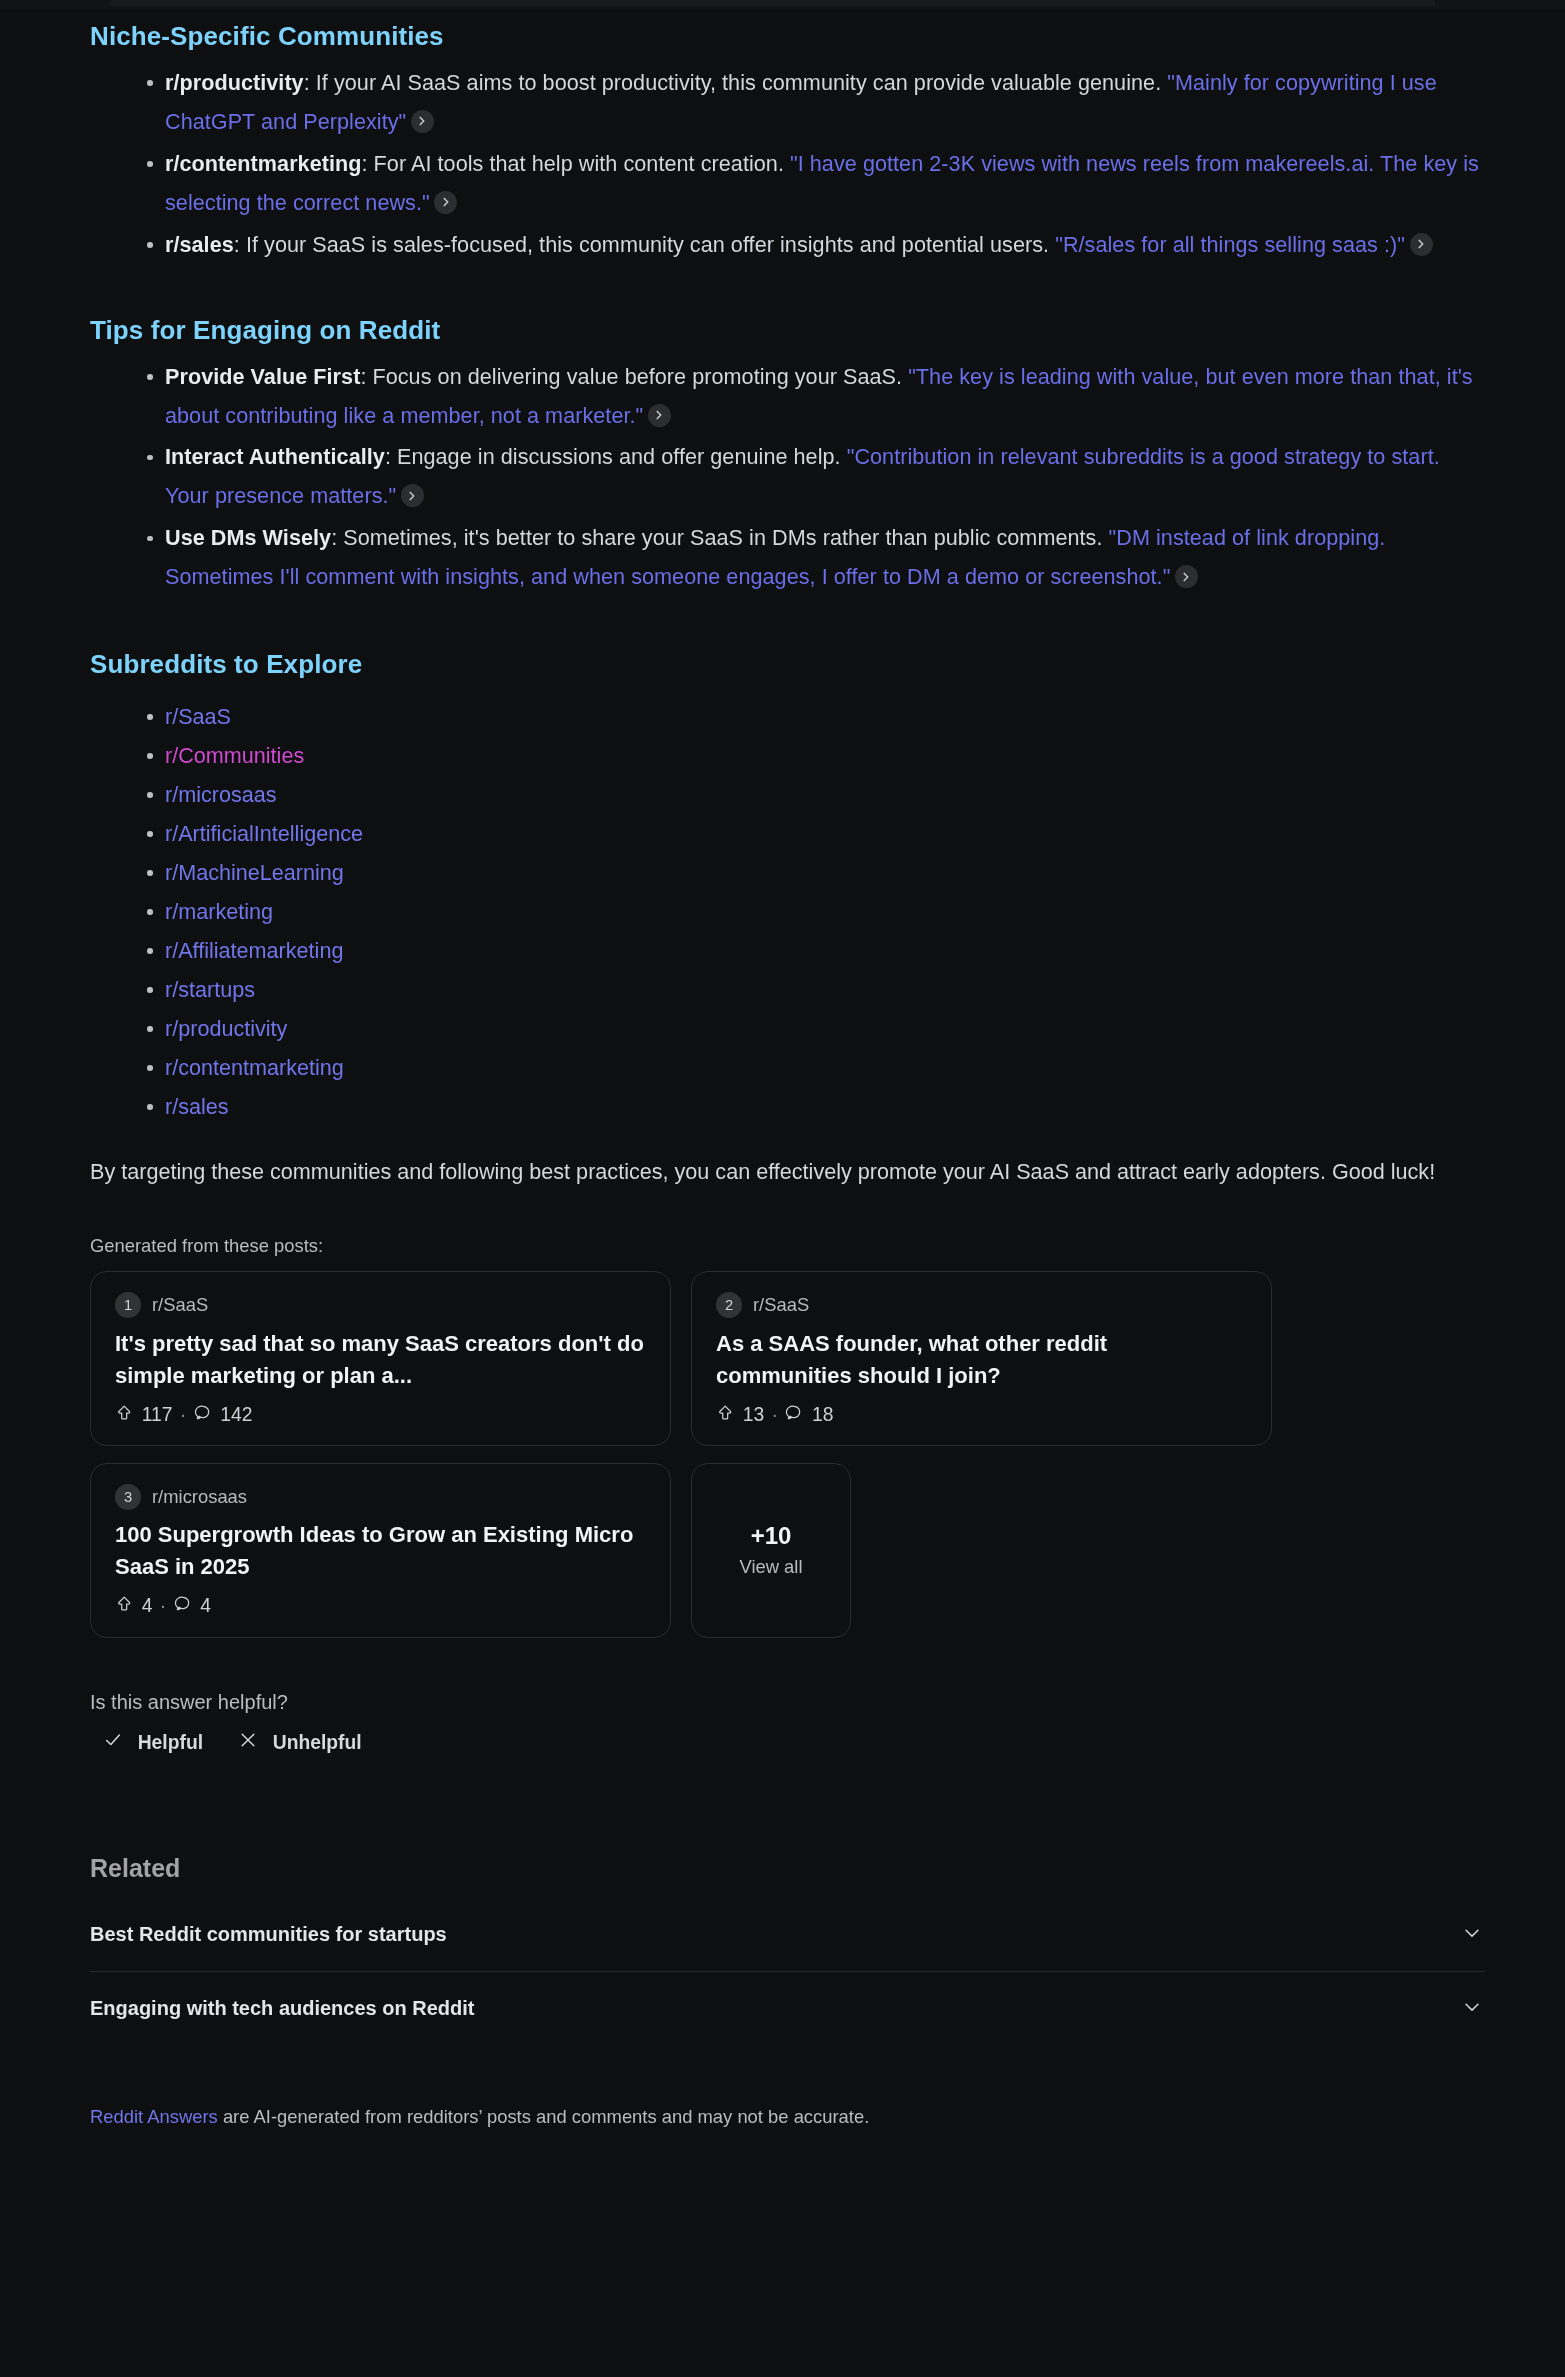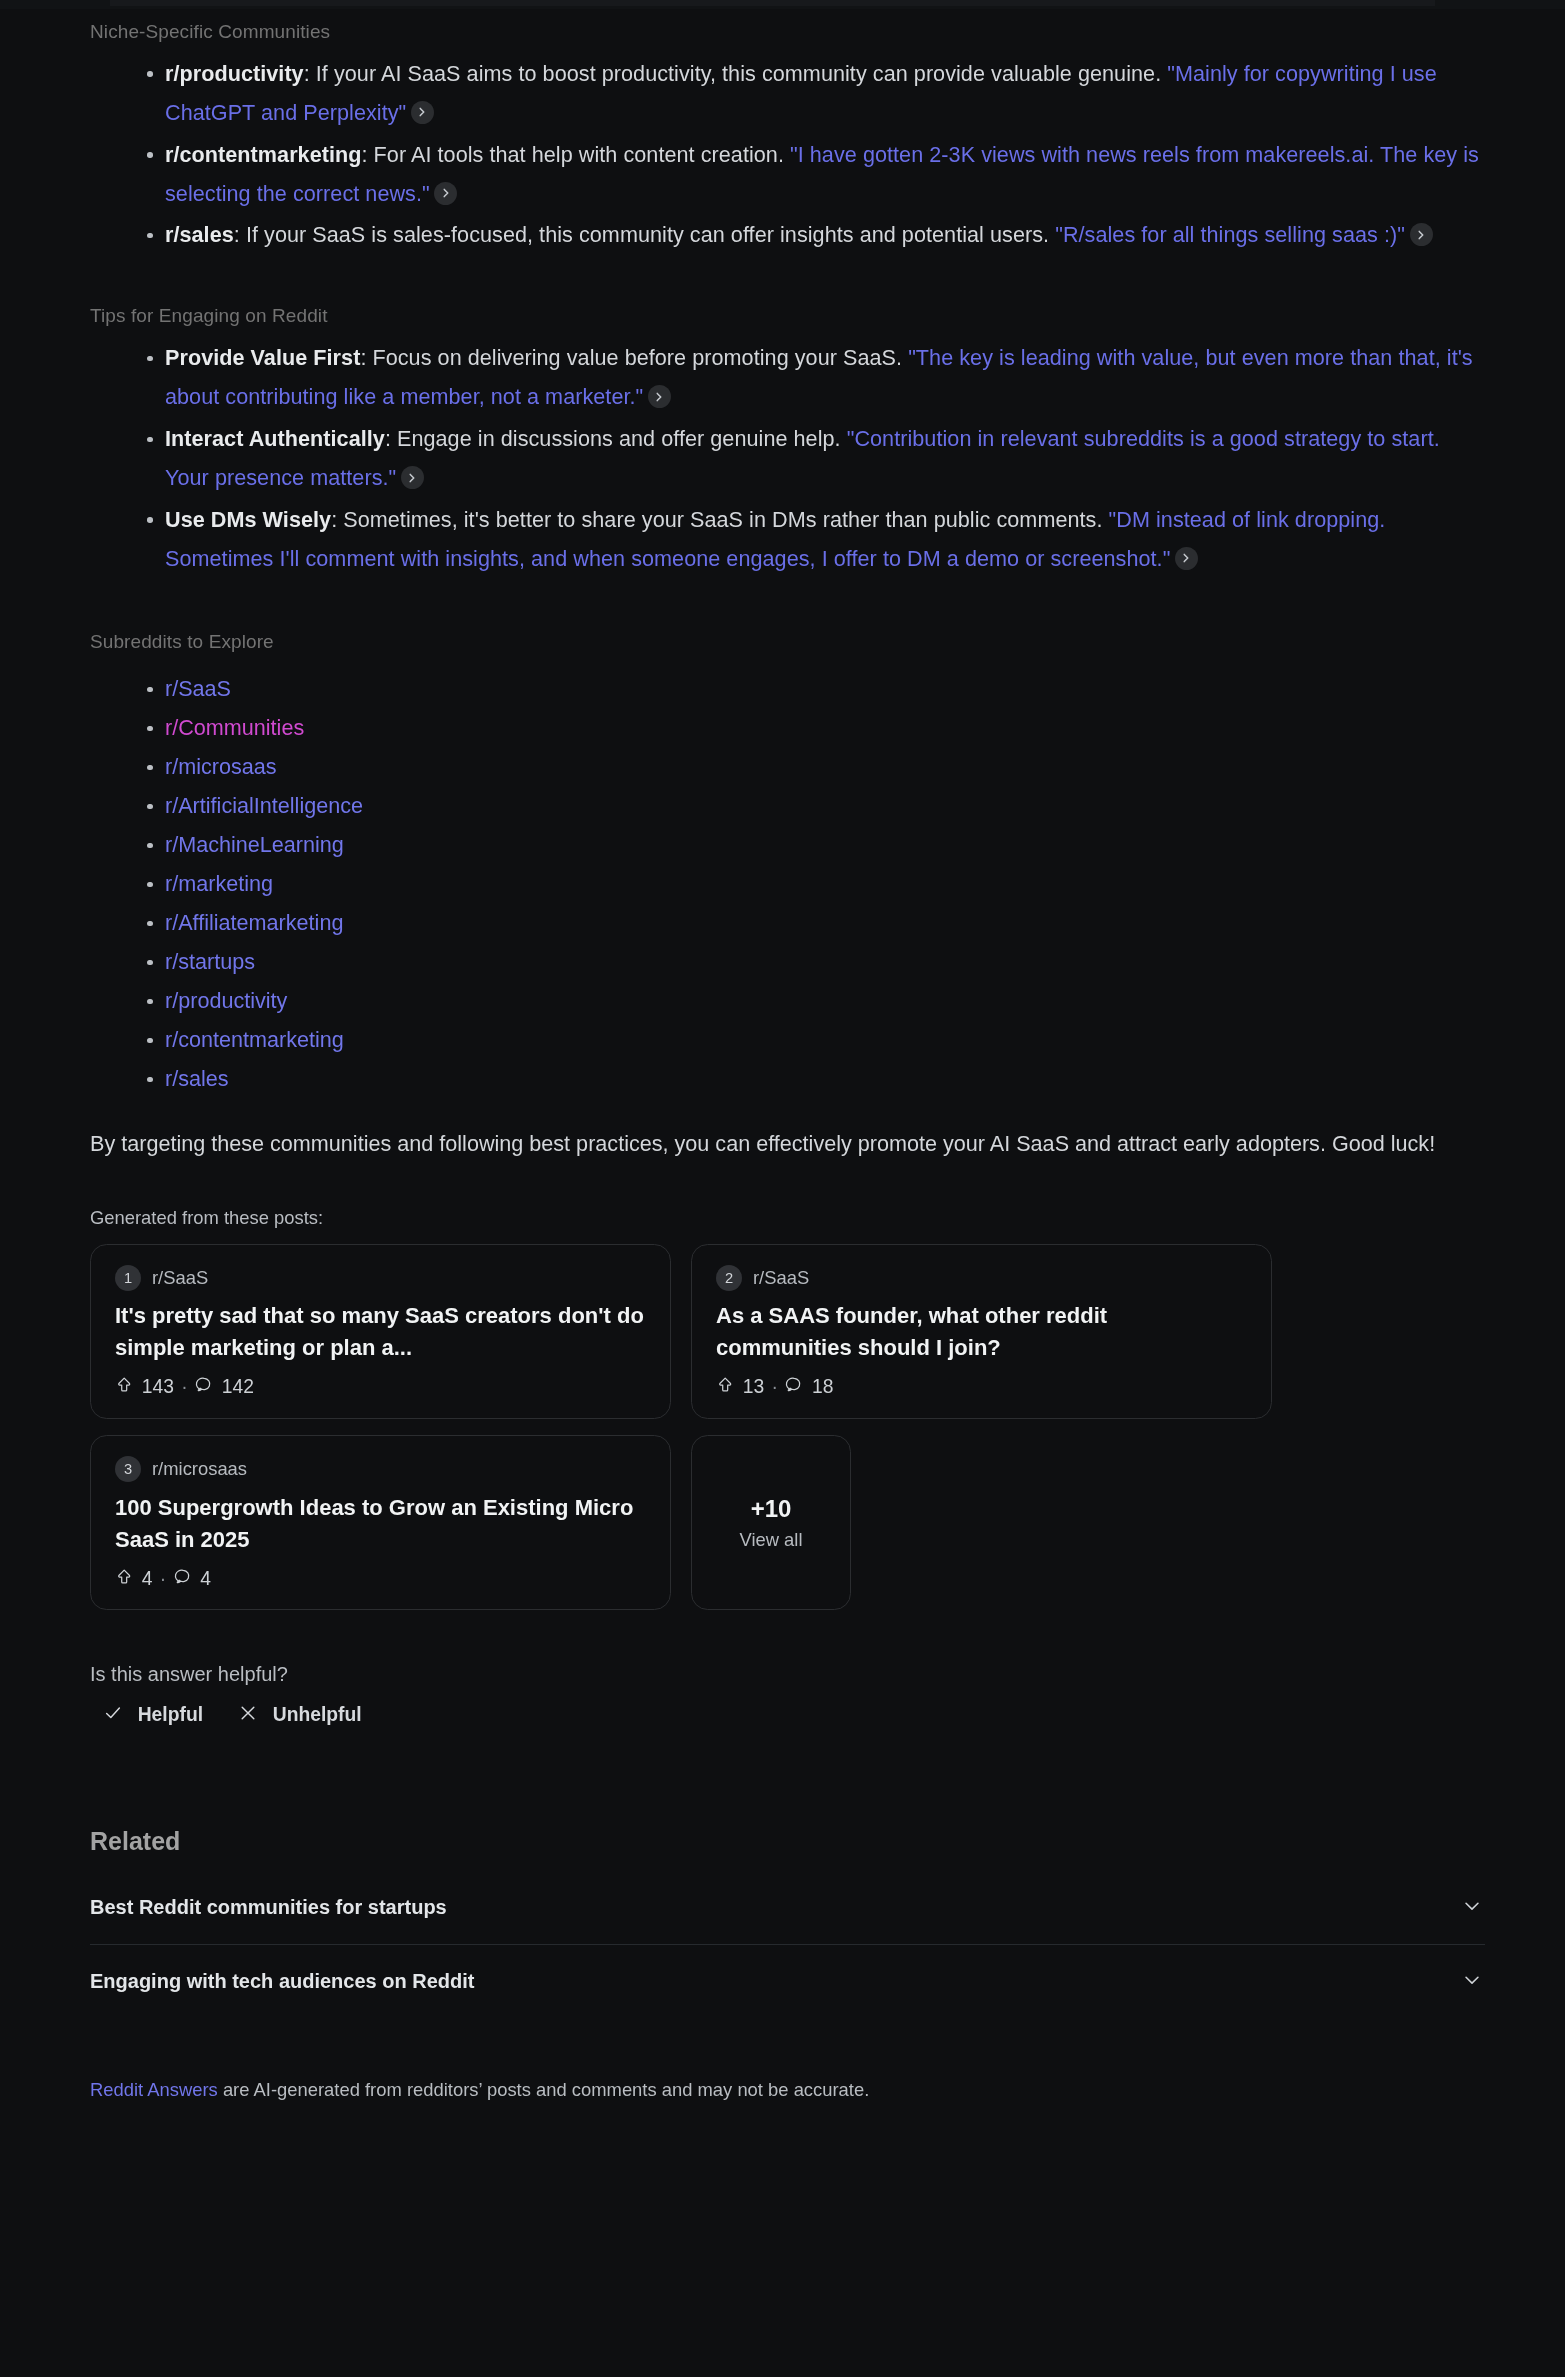--- a/index.html
+++ b/index.html
@@ -40,23 +40,23 @@
   }
 
   .content {
     width: 1395px;
     margin: 0 0 0 90px;
     padding-top: 20px;
   }
 
   
   h2.section-title {
-    font-size: 19px;
-    font-weight: 400;
-    color: #737373;
+    font-size: 26px;
+    font-weight: 700;
+    color: #7dd3fc;
     letter-spacing: 0.1px;
     margin: 0 0 9.2px 0;
     line-height: 1.3;
   }
   .section-title.tips { margin-top: 50px; }
   .section-title.subs { margin-top: 52px; }
 
   
   ul.bullets {
     list-style: none;
@@ -359,21 +359,21 @@
         <div class="post-head">
           <span class="post-idx">1</span>
           <span class="post-sub">r/SaaS</span>
         </div>
         <div class="post-title">It's pretty sad that so many SaaS creators don't do simple marketing or plan a...</div>
         <div class="post-stats">
           <span class="stat">
             <span><svg width="18.4" height="19.3" viewBox="0 0 20 21">
                   <path d="M10 3.4 L4.2 9.3 A1 1 0 0 0 5 10.9 L7.3 10.9 L7.3 16.2 A1 1 0 0 0 8.3 17.2 L11.7 17.2 A1 1 0 0 0 12.7 16.2 L12.7 10.9 L15 10.9 A1 1 0 0 0 15.8 9.3 Z" fill="none" stroke="#cdd1d5" stroke-width="1.35" stroke-linejoin="round"></path>
                 </svg></span>
-            <span>143</span>
+            <span>117</span>
           </span>
           <span class="dot">·</span>
           <span class="stat">
             <span><svg width="18.4" height="19.3" viewBox="0 0 20 21">
                   <path d="M10 3.6 A6.4 6.1 0 1 1 5.6 14.4 L3.6 16.6 A0.3 0.3 0 0 0 3.9 17 A7 7 0 0 0 6.6 16 A6.4 6.1 0 0 1 10 3.6 Z" fill="none" stroke="#cdd1d5" stroke-width="1.35" stroke-linejoin="round"></path>
                 </svg></span>
             <span>142</span>
           </span>
         </div>
       </div>

